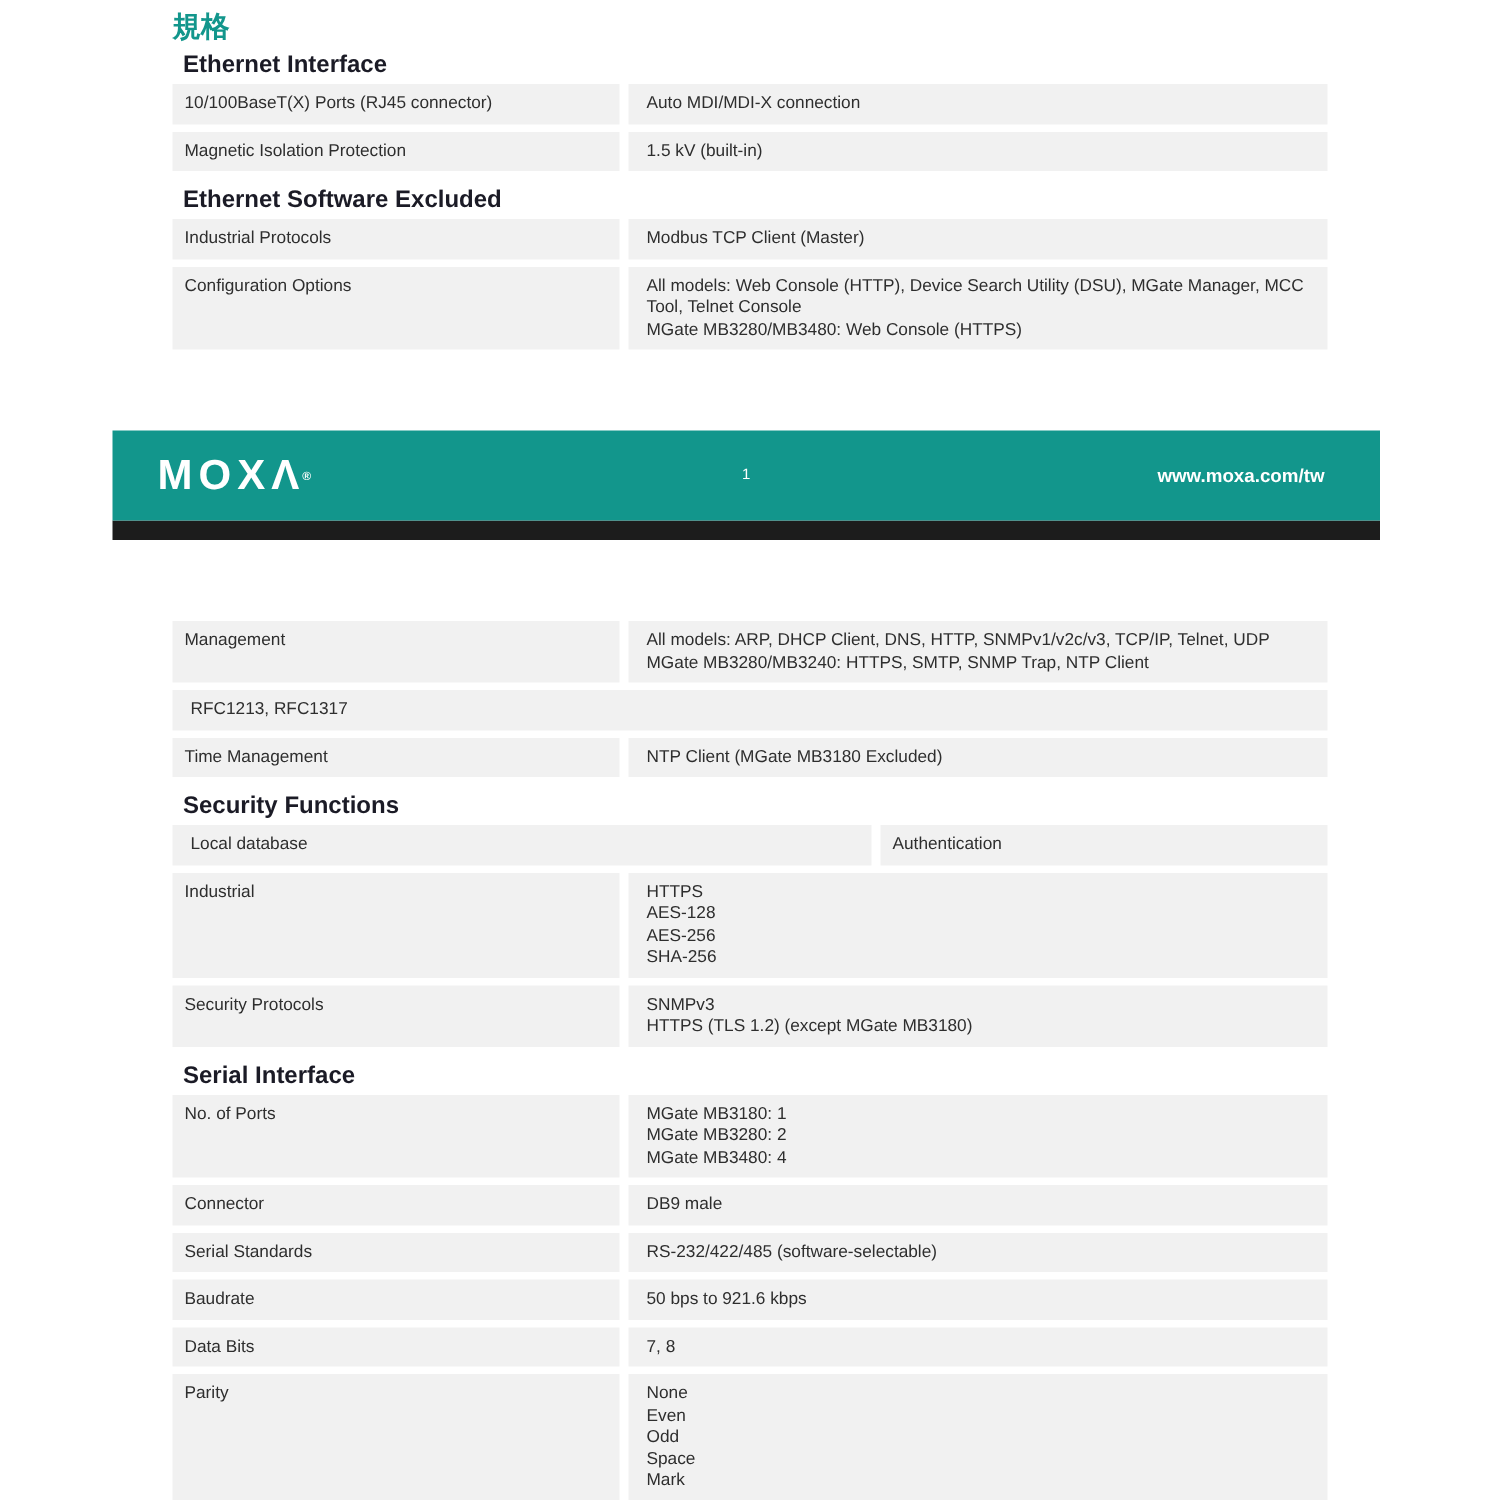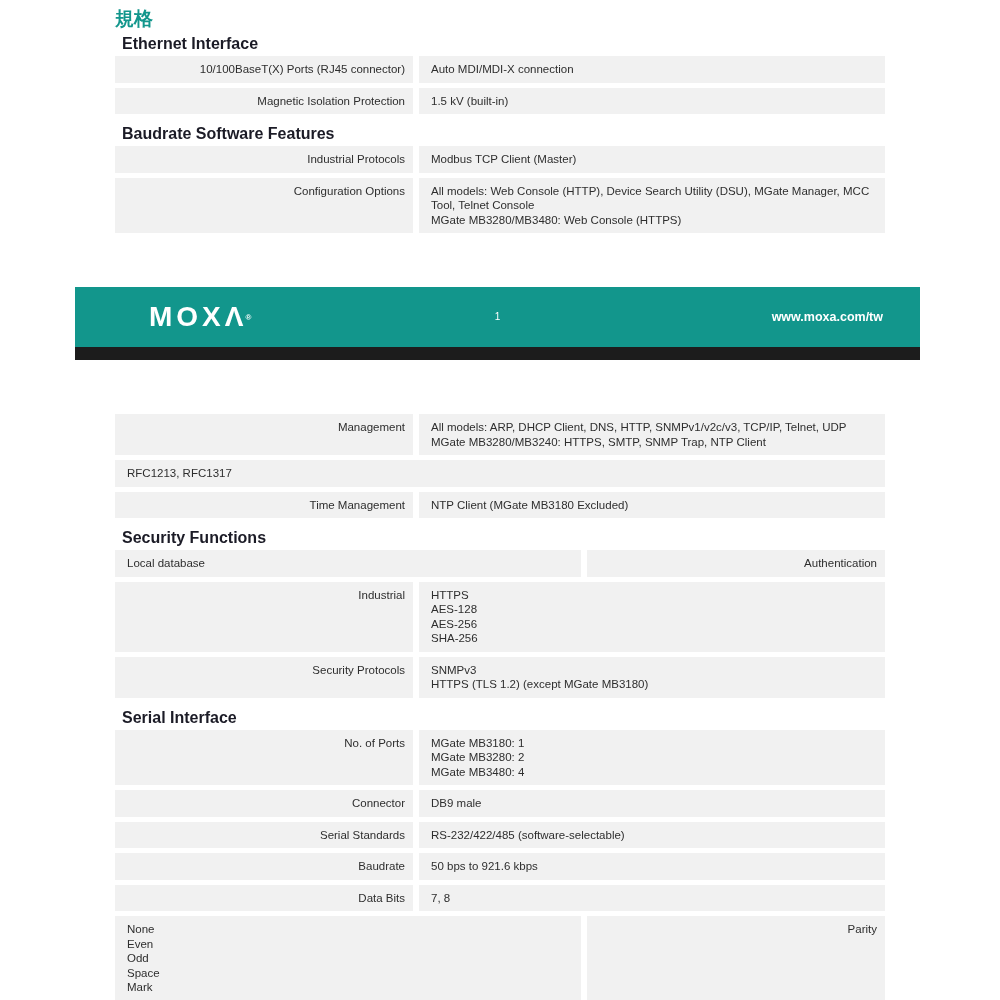--- a/index.html
+++ b/index.html
@@ -45,31 +45,30 @@
     gap:6px;
     margin-bottom:5px;
   }
   .cell{
     background:var(--row-bg);
     padding:6px 8px;
     font-size:11.5px;
     color:var(--text);
     line-height:14.5px;
   }
-  .cell.label{width:298px;flex:0 0 298px;text-align:right;}
+  .cell.label{width:298px;flex:0 0 298px;}
   .cell.value{flex:1 1 auto;padding-left:12px;}
 
   .banner{position:absolute;left:75px;top:287px;width:845px;}
   .banner-teal{
     height:60px;
     background:var(--accent);
     display:flex;
     align-items:center;
     position:relative;
-    padding-left:44px;
   }
   .logo{
     margin-left:30px;
     color:var(--banner-text);
     font-size:28px;
     font-weight:800;
     letter-spacing:4px;
     line-height:28px;
     display:flex;
     align-items:flex-start;
@@ -116,21 +115,21 @@
           <div class="cell value">
             <div class="value-line">Auto MDI/MDI-X connection</div>
           </div>
         </div>
         <div class="spec-row">
           <div class="cell label">Magnetic Isolation Protection</div>
           <div class="cell value">
             <div class="value-line">1.5 kV (built-in)</div>
           </div>
         </div>
-        <div class="section-heading">Baudrate Software Features</div>
+        <div class="section-heading">Ethernet Software Excluded</div>
         <div class="spec-row">
           <div class="cell label">Industrial Protocols</div>
           <div class="cell value">
             <div class="value-line">Modbus TCP Client (Master)</div>
           </div>
         </div>
         <div class="spec-row">
           <div class="cell label">Configuration Options</div>
           <div class="cell value">
             <div class="value-line">All models: Web Console (HTTP), Device Search Utility (DSU), MGate Manager, MCC Tool, Telnet Console</div>
@@ -222,25 +221,25 @@
             <div class="value-line">50 bps to 921.6 kbps</div>
           </div>
         </div>
         <div class="spec-row">
           <div class="cell label">Data Bits</div>
           <div class="cell value">
             <div class="value-line">7, 8</div>
           </div>
         </div>
         <div class="spec-row">
+          <div class="cell label">Parity</div>
           <div class="cell value">
             <div class="value-line">None</div>
             <div class="value-line">Even</div>
             <div class="value-line">Odd</div>
             <div class="value-line">Space</div>
             <div class="value-line">Mark</div>
           </div>
-          <div class="cell label">Parity</div>
         </div>
       </div>
   </div>
 
 </div>
 
 </body></html>

